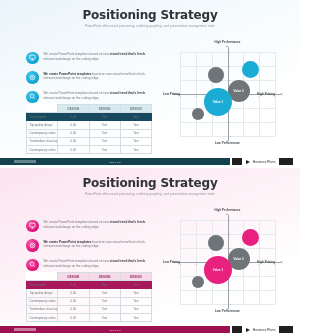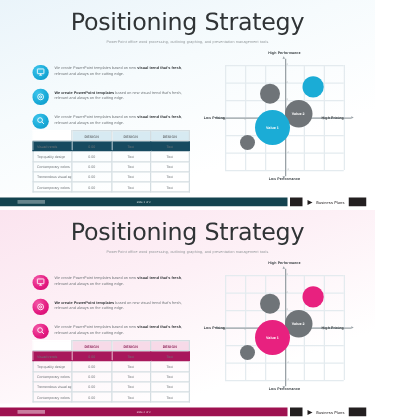--- a/index.html
+++ b/index.html
@@ -22,21 +22,21 @@
   .slide.blue .slide-canvas {
     background: linear-gradient(160deg, #eaf4fa 0%, #f6fbfd 38%, #ffffff 75%, #ffffff 100%);
   }
   .slide.pink .slide-canvas {
     background: linear-gradient(160deg, #fbe4ef 0%, #fdf0f6 38%, #ffffff 78%, #ffffff 100%);
   }
 
   
   .title-wrap { position: absolute; left: 0; right: 0; top: 9px; text-align: center; }
   .slide-title {
-    font-size: 19px; font-weight: 400; letter-spacing: -0.2px;
+    font-size: 12px; font-weight: 700; letter-spacing: -0.2px;
     color: #303436; font-family: "DejaVu Sans", sans-serif;
     line-height: 1.0;
   }
   .slide-subtitle {
     margin-top: 3px;
     font-size: 2.9px; line-height: 1.45;
     color: #8d9396; letter-spacing: 0.15px;
   }
 
   

